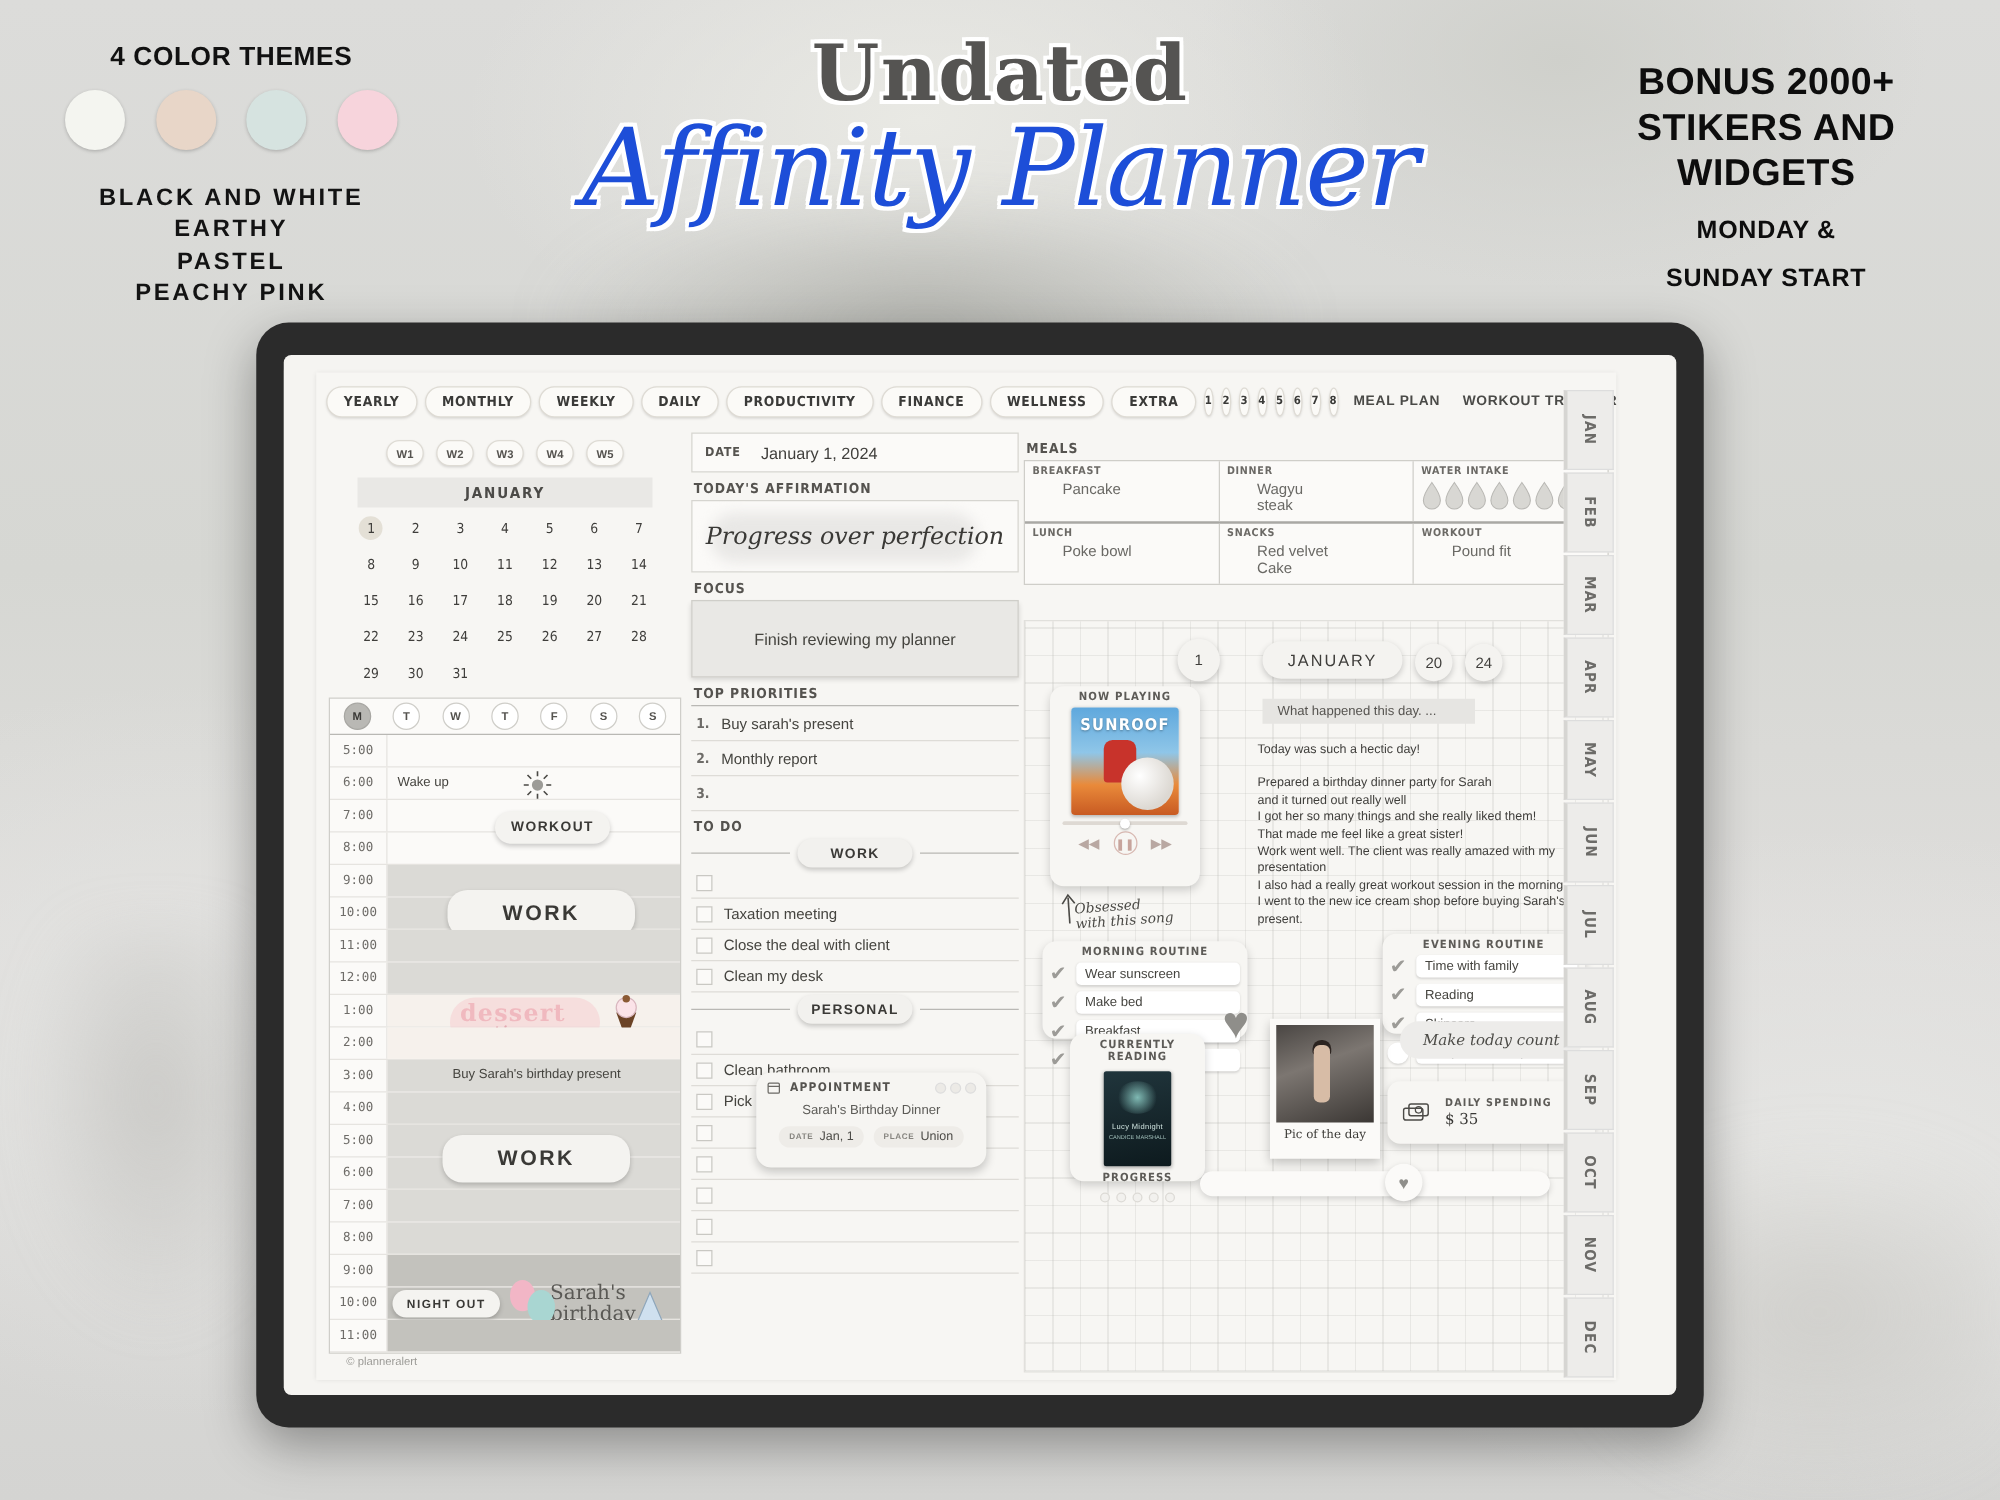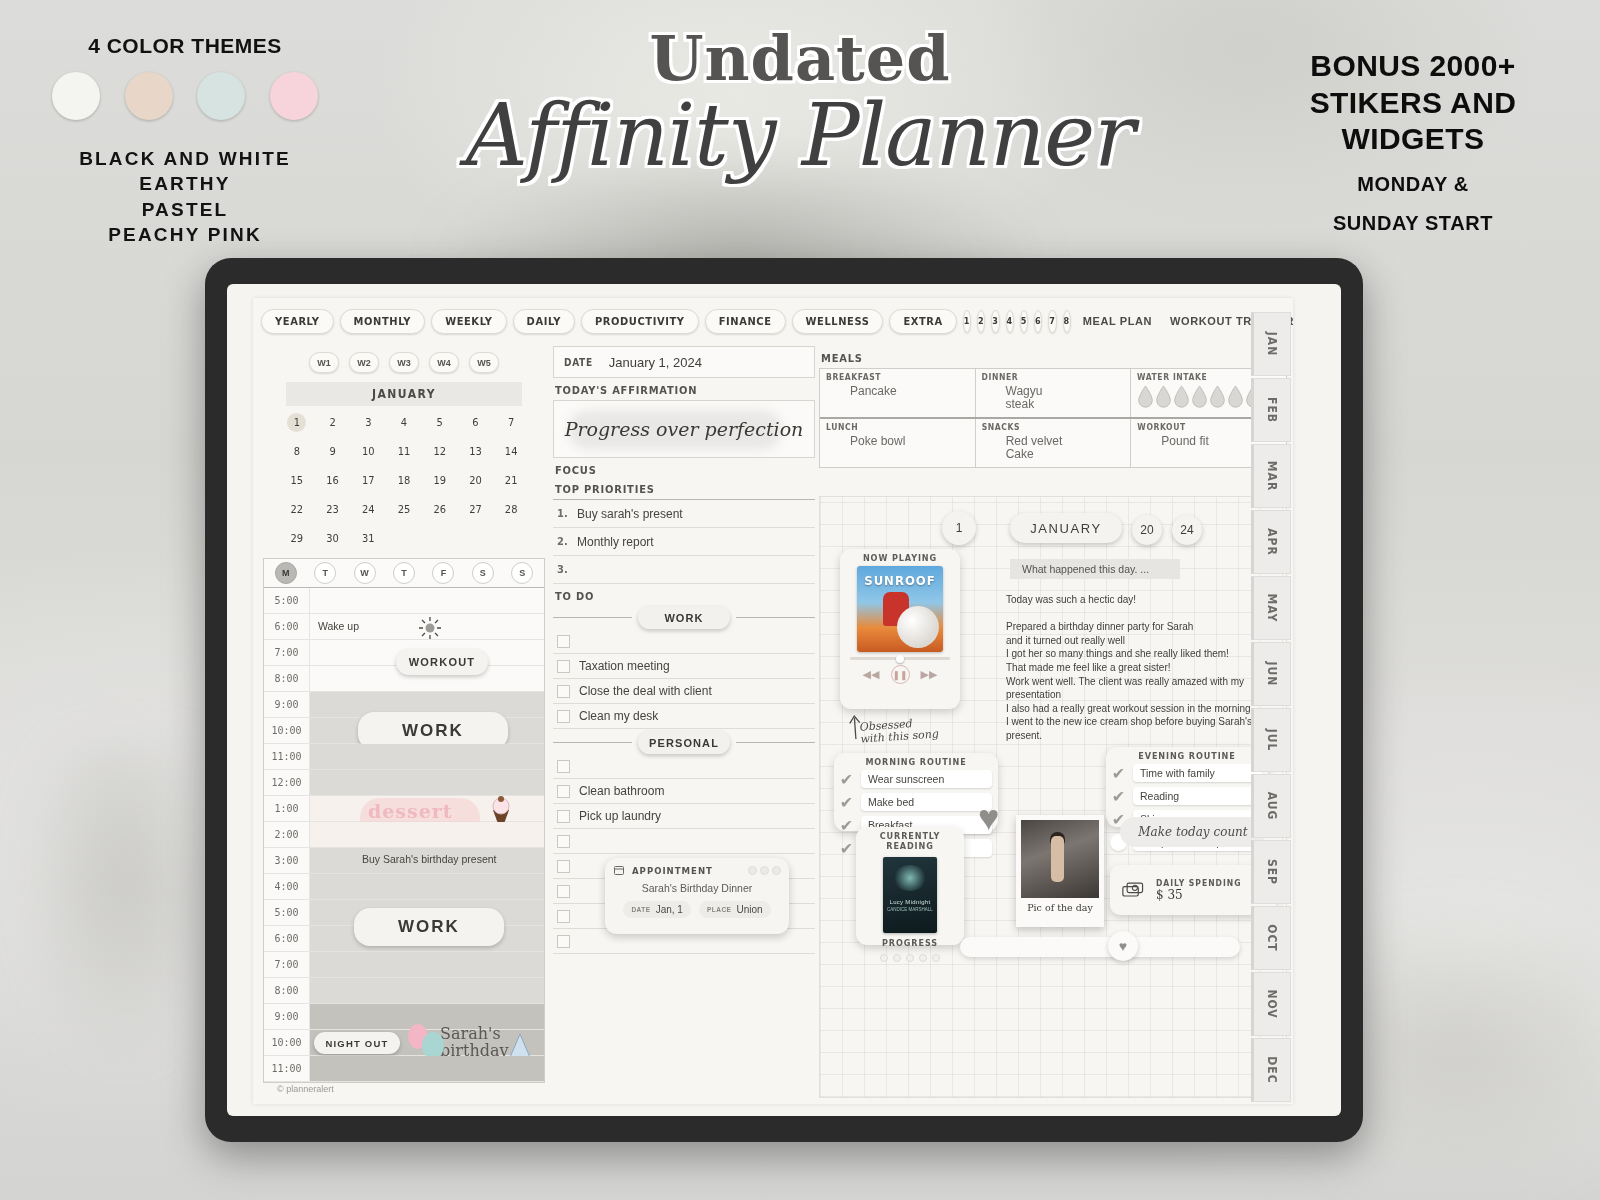--- a/index.html
+++ b/index.html
@@ -24,21 +24,21 @@
   .swatches{display:flex;justify-content:space-between;margin:14px 12px 0 12px;}
   .swatch{width:48px;height:48px;border-radius:50%;box-shadow:0 1px 3px rgba(0,0,0,.22);}
   .theme-names{margin-top:26px;line-height:1.33;}
   .theme-names div{font-weight:bold;font-size:19px;letter-spacing:2.2px;color:#131313;}
 
   .title-block{position:absolute;left:360px;top:22px;width:880px;text-align:center;}
   .t-undated{font-family:"DejaVu Serif", serif;font-weight:bold;font-size:62px;color:#555452;
      letter-spacing:1px;text-shadow:-3px 0 0 #fff,3px 0 0 #fff,0 -3px 0 #fff,0 3px 0 #fff,
      -3px -3px 0 #fff,3px -3px 0 #fff,-3px 3px 0 #fff,3px 3px 0 #fff;}
   .t-script{font-family:"DejaVu Serif", serif;font-style:italic;font-weight:400;font-size:86px;
-     color:#404040;margin-top:-10px;letter-spacing:-1px;
+     color:#1d4ed8;margin-top:-10px;letter-spacing:-1px;
      text-shadow:-3px 0 0 #fff,3px 0 0 #fff,0 -3px 0 #fff,0 3px 0 #fff,
      -3px -3px 0 #fff,3px -3px 0 #fff,-3px 3px 0 #fff,3px 3px 0 #fff;}
   .t-bw{font-family:"DejaVu Serif", serif;font-style:italic;font-weight:bold;font-size:58px;
      color:#2b2b2b;margin-top:-12px;
      text-shadow:-3px 0 0 #fff,3px 0 0 #fff,0 -3px 0 #fff,0 3px 0 #fff,
      -3px -3px 0 #fff,3px -3px 0 #fff,-3px 3px 0 #fff,3px 3px 0 #fff;}
 
   .bonus-block{position:absolute;right:22px;top:48px;width:330px;text-align:center;}
   .bonus-block .b1{font-weight:bold;font-size:30px;line-height:1.22;letter-spacing:.4px;color:#0d0d0d;}
   .bonus-block .b2{font-weight:bold;font-size:20px;line-height:1.28;letter-spacing:.6px;color:#0d0d0d;margin-top:14px;}
@@ -559,20 +559,23 @@
             <span class="val">January 1, 2024</span>
           </div>
 
           <div class="labelcap">TODAY'S AFFIRMATION</div>
           <div class="affbox">
             <div class="blob"></div>
             <div class="txt">Progress over perfection</div>
           </div>
 
           <div class="labelcap">FOCUS</div>
+          <div class="focusbox">
+            <span>Finish reviewing my planner</span>
+          </div>
 
           <div class="labelcap">TOP PRIORITIES</div>
           <div class="prio" id="prio-host">
               <div class="priorow">
                 <span class="prionum">1.</span>
                 <span class="priotxt">Buy sarah's present</span>
               </div>
               <div class="priorow">
                 <span class="prionum">2.</span>
                 <span class="priotxt">Monthly report</span>

